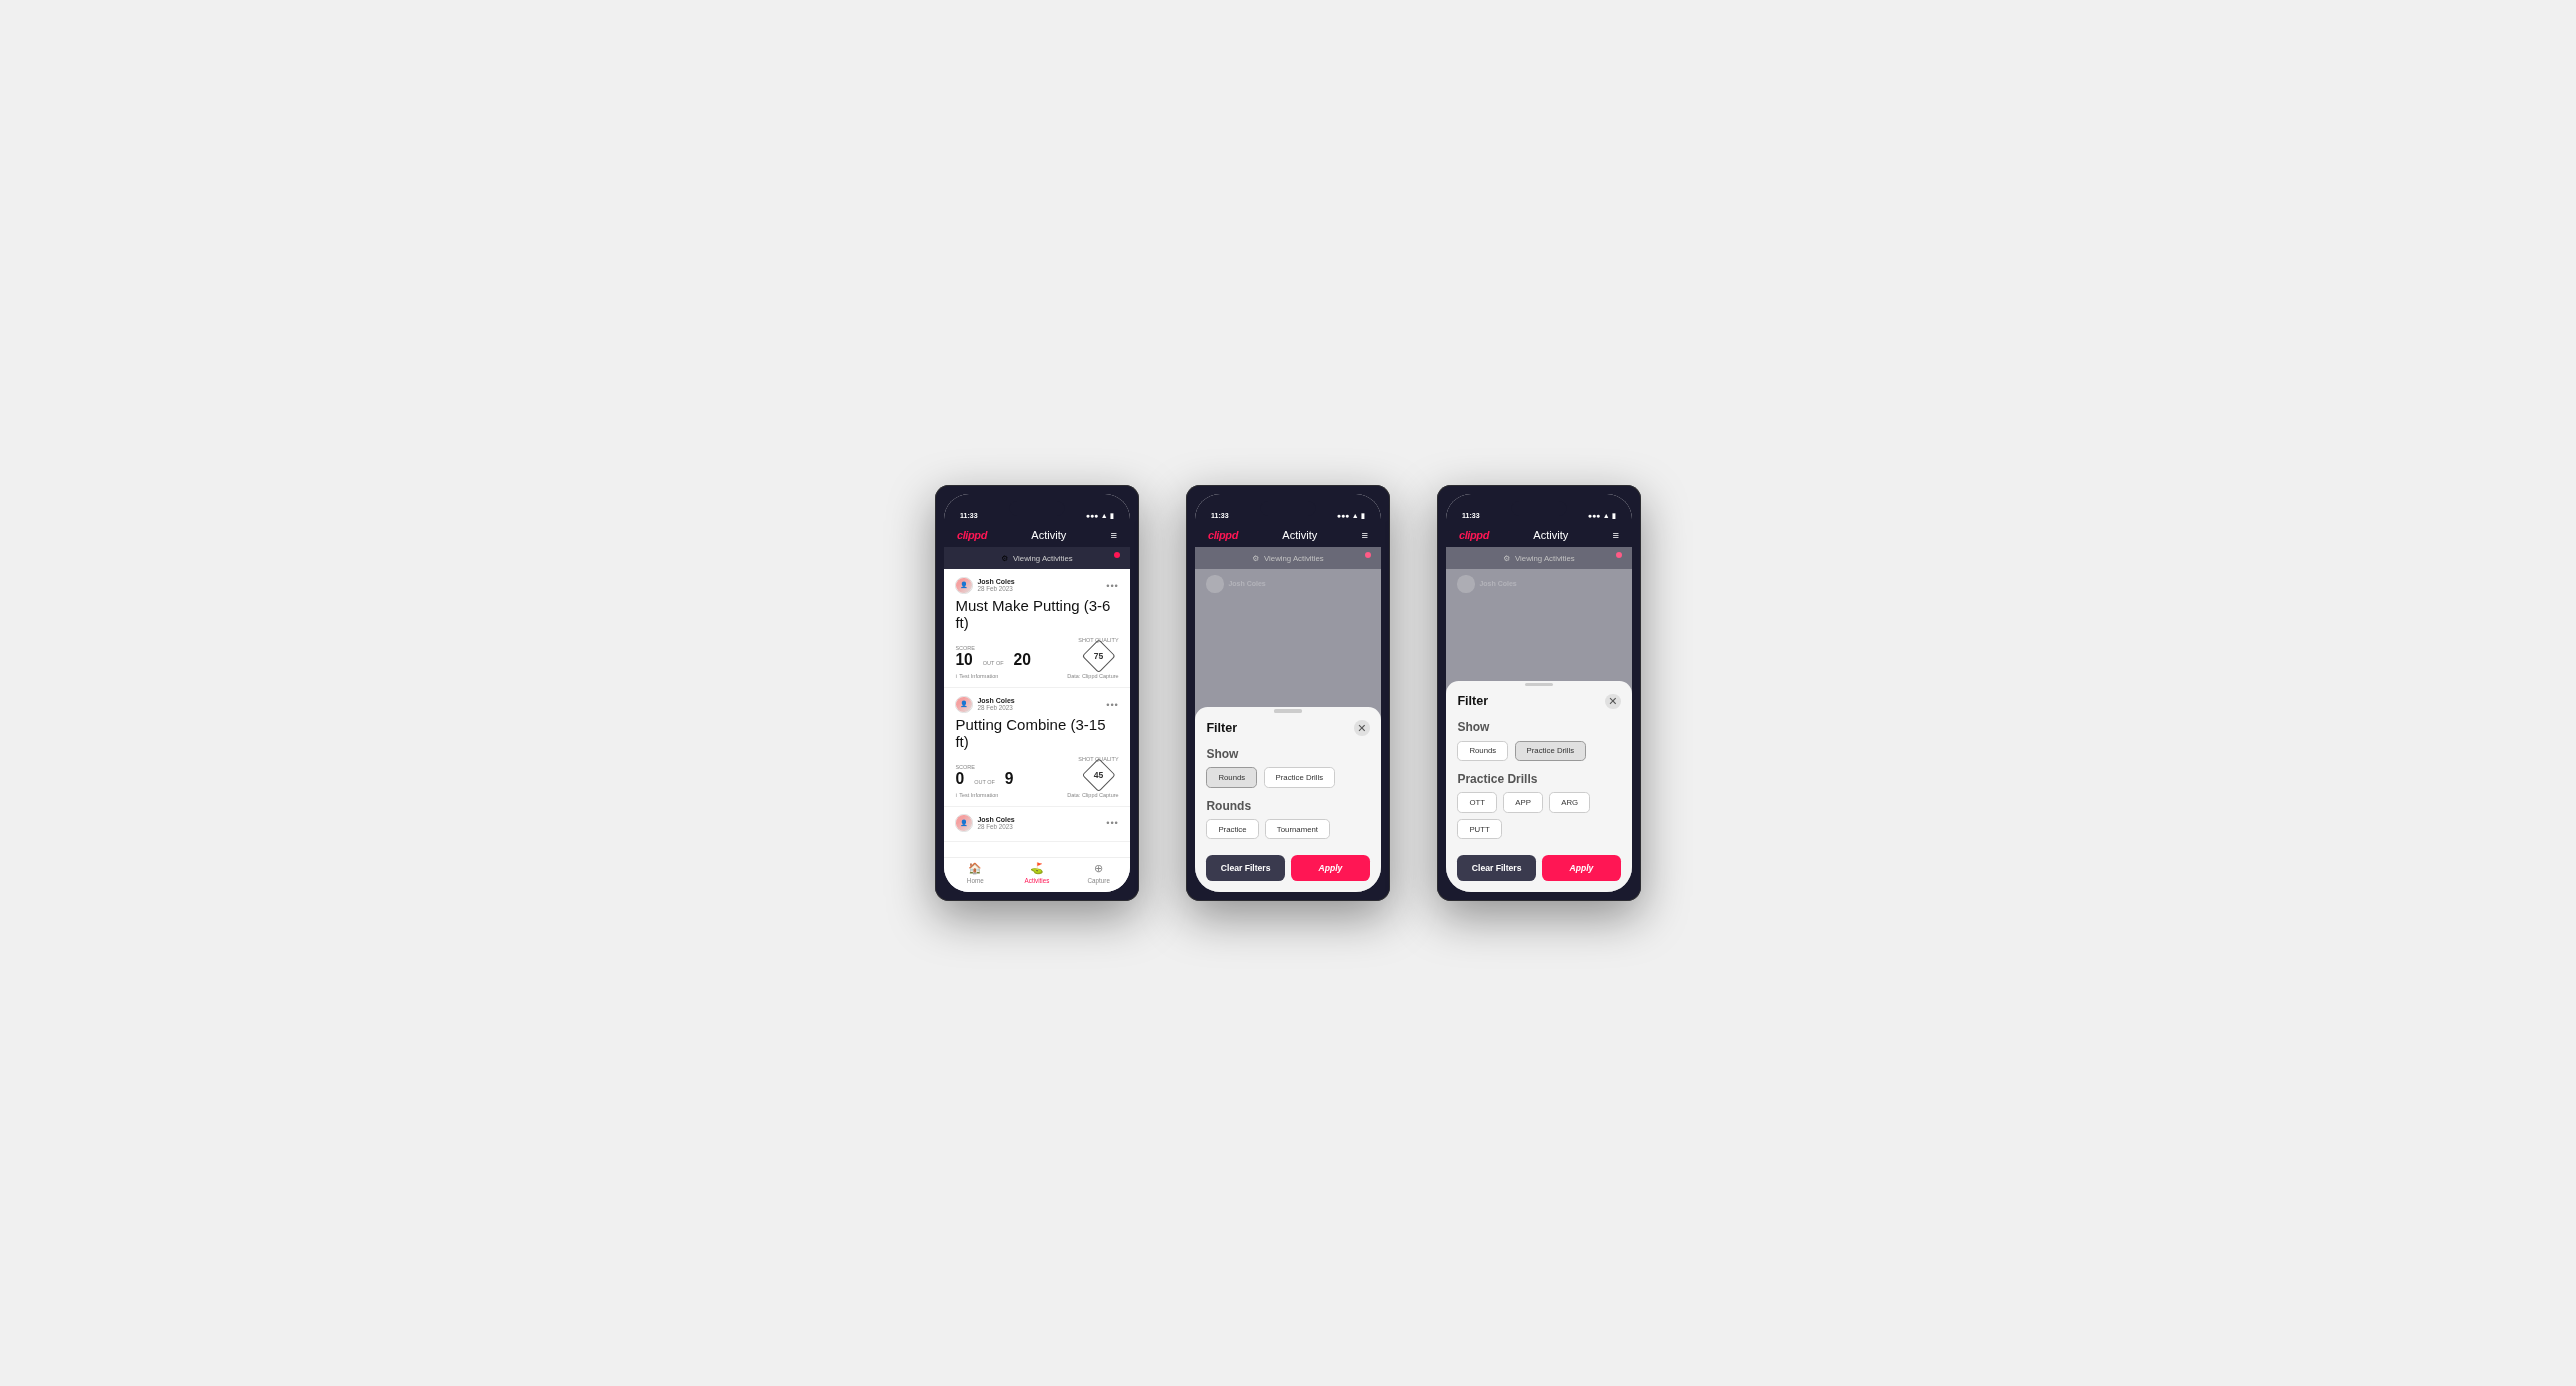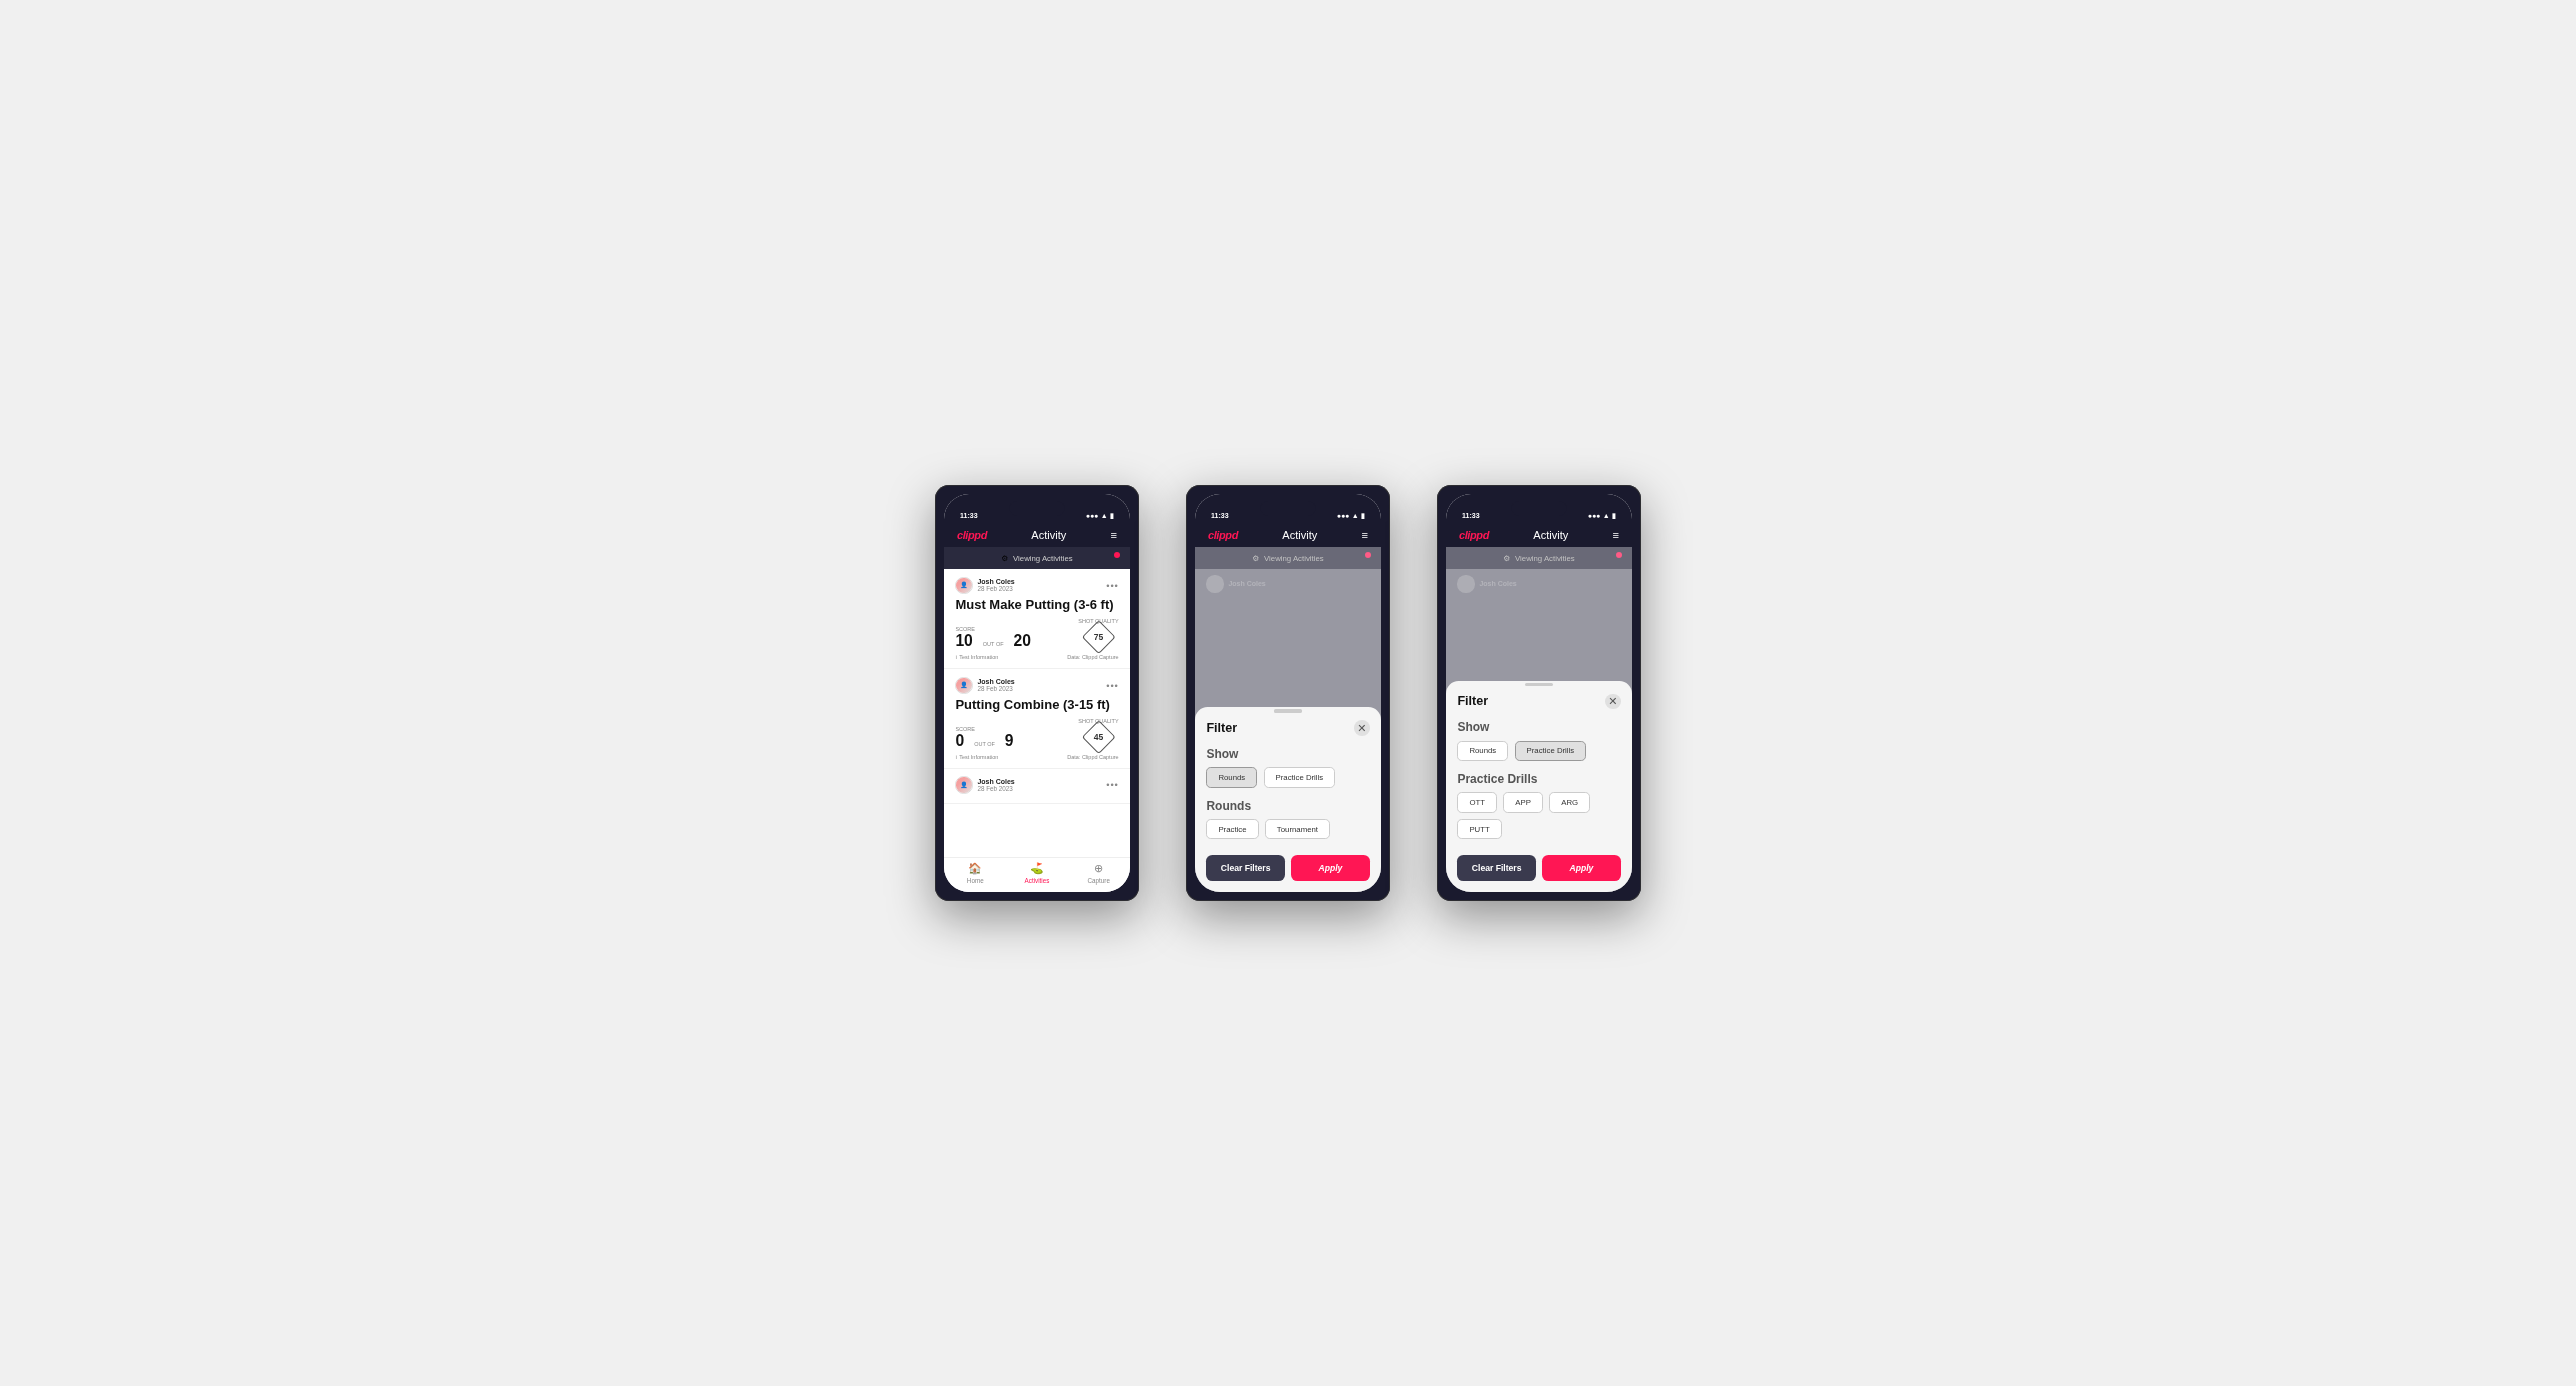--- a/index.html
+++ b/index.html
@@ -184,22 +184,22 @@
       color: #888;
     }
 
     .more-dots {
       color: #888;
       font-size: 9.4px;
       letter-spacing: 0.8px;
     }
 
     .activity-title {
-      font-size: 13px;
-      font-weight: 700;
+      font-size: 15px;
+      font-weight: 400;
       color: #111;
       margin-bottom: 6.3px;
     }
 
     .stats-row {
       display: flex;
       gap: 9.4px;
       align-items: flex-end;
       margin-bottom: 4.7px;
     }

